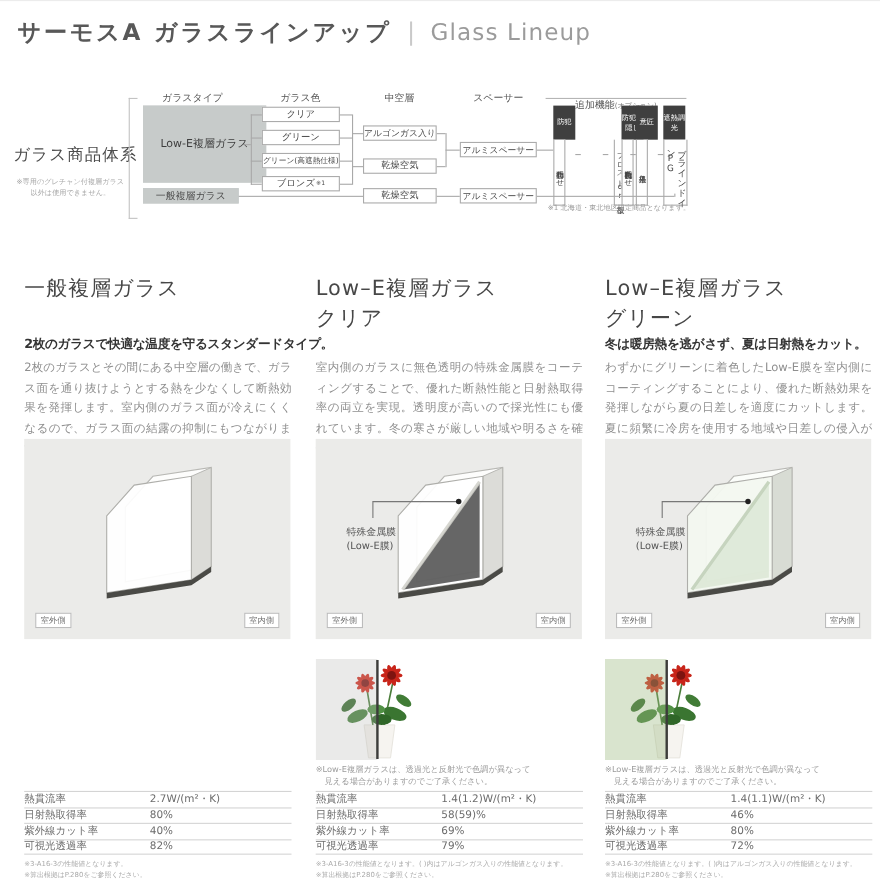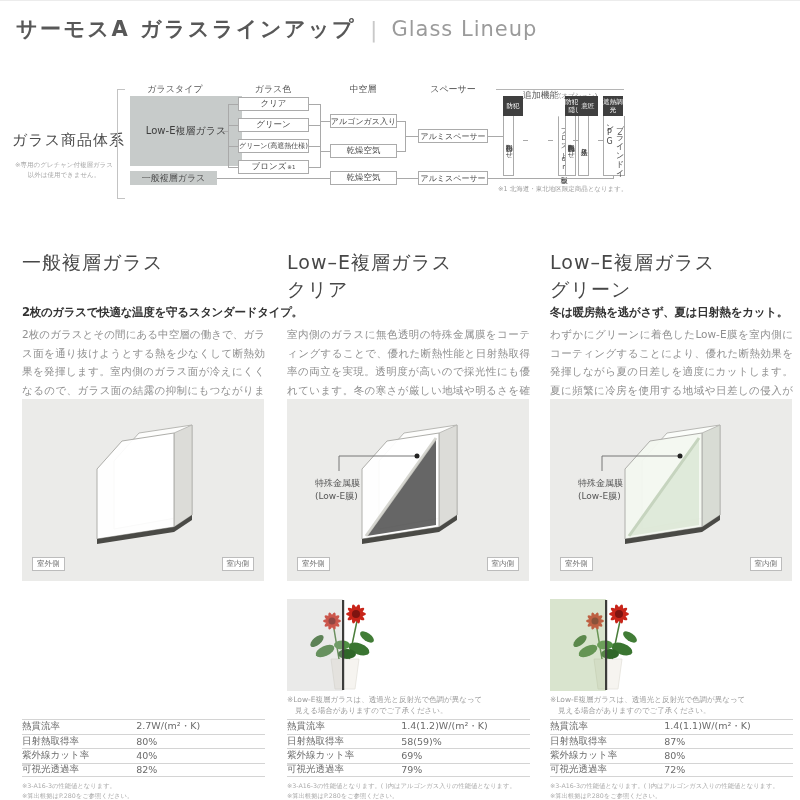--- a/index.html
+++ b/index.html
@@ -29,21 +29,21 @@
   .opt-hdr .t small { font-size:6.5px; color:#777; }
   .hline { position:absolute; height:1px; background:#a9a9a9; }
   .vline { position:absolute; width:1px; background:#a9a9a9; }
   .dbox { position:absolute; border:1px solid #ababab; background:#fff; display:flex;
           align-items:center; justify-content:center; font-size:8.5px; color:#4a4a4a; white-space:nowrap; }
   .dbox.sm { font-size:7px; }
   .gray { background:#c7cbca; border:1px solid #c7cbca; }
   .lowe-main { font-size:10px; color:#3d3d3d; }
   .sup { font-size:5.5px; vertical-align:super; margin-left:1px; }
   .opt { position:absolute; top:95px; width:20px; height:80px; }
-  .opt-tag { height:20px; background:#3f3f3f; color:#fff; font-size:6.5px; line-height:1.25;
+  .opt-tag { height:31px; background:#3f3f3f; color:#fff; font-size:6.5px; line-height:1.25;
              display:flex; align-items:center; justify-content:center; text-align:center; }
   .opt-label { height:60px; border:1px solid #ababab; border-top:none; background:#fff;
                writing-mode:vertical-rl; text-orientation:upright; font-size:7px; color:#444;
                padding:3px 0 0 0; display:flex; justify-content:center; line-height:1.25; }
   .opt.lg .opt-label { font-size:8px; }
   .dg-foot { position:absolute; left:498px; top:184px; font-size:6.5px; color:#9c9c9c; white-space:nowrap; }
 
   
   .col { position:absolute; top:0; width:243px; height:800px; }
   .col-title { position:absolute; top:248px; font-size:19px; color:#474747; letter-spacing:1px; line-height:27px; }
@@ -357,21 +357,21 @@
       <div class="l2">見える場合がありますのでご了承ください。</div>
     </div>
 
     <div class="spec">
       <div class="spec-row">
           <span class="spec-label">熱貫流率</span>
           <span class="spec-value">1.4(1.1)W/(m²・K)</span>
         </div>
       <div class="spec-row">
           <span class="spec-label">日射熱取得率</span>
-          <span class="spec-value">87%</span>
+          <span class="spec-value">46%</span>
         </div>
       <div class="spec-row">
           <span class="spec-label">紫外線カット率</span>
           <span class="spec-value">80%</span>
         </div>
       <div class="spec-row">
           <span class="spec-label">可視光透過率</span>
           <span class="spec-value">72%</span>
         </div>
     </div>

